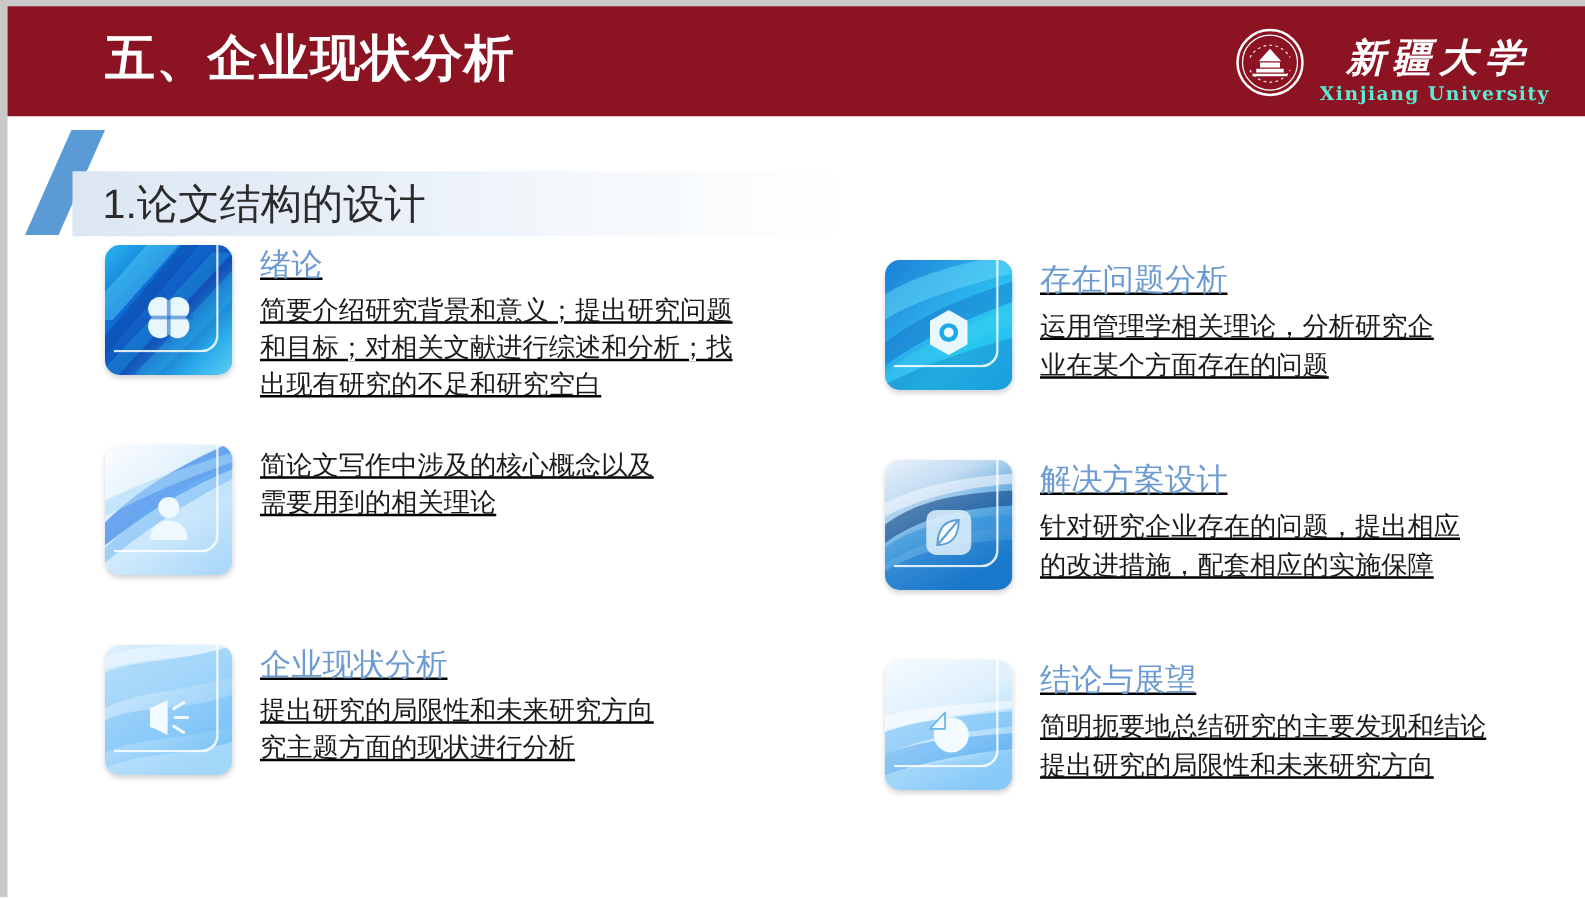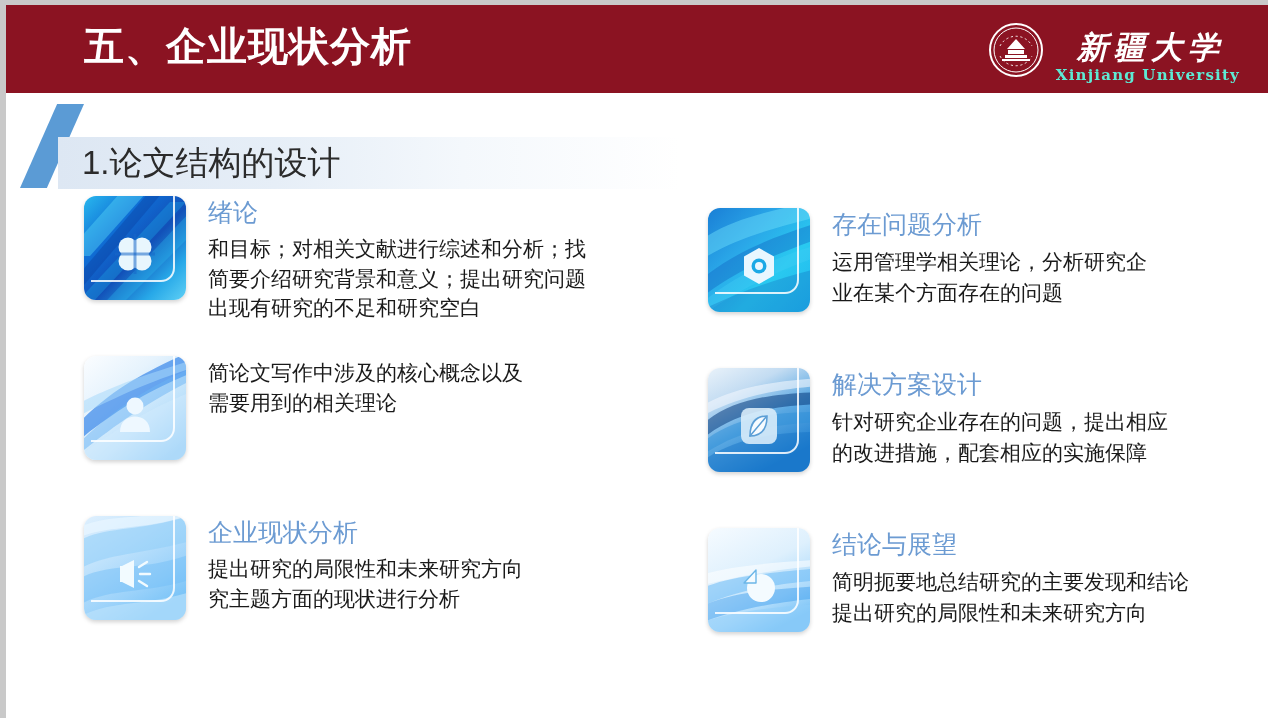--- a/index.html
+++ b/index.html
@@ -178,20 +178,21 @@
     top: 56%;
     transform: translate(-50%, -50%);
     width: 46px;
     height: 46px;
   }
 
   .item-text {
     flex: 1 1 auto;
     padding-top: 2px;
     min-width: 0;
+    text-decoration: underline;
   }
   .item-head {
     font-size: 25px;
     color: #6C9BD2;
     line-height: 1.15;
     margin-bottom: 7px;
     white-space: nowrap;
   }
   .item-desc {
     font-size: 21px;
@@ -266,22 +267,22 @@
             <circle cx="16" cy="30" r="9.5" fill="#e8f6fd"></circle>
             <circle cx="30" cy="30" r="9.5" fill="#e8f6fd"></circle>
             <rect x="21.5" y="3" width="3" height="40" fill="#1768c8" opacity="0.55"></rect>
             <rect x="3" y="21.5" width="40" height="3" fill="#1768c8" opacity="0.55"></rect>
           </svg>
         </div>
       </div>
       <div class="item-text">
         <div class="item-head">绪论</div>
         <div class="item-desc">
+          <div>简要介绍研究背景和意义；提出研究问题</div>
           <div>和目标；对相关文献进行综述和分析；找</div>
-          <div>简要介绍研究背景和意义；提出研究问题</div>
           <div>出现有研究的不足和研究空白</div>
         </div>
       </div>
     </div>
 
     <div class="item">
       <div class="item-tile">
         <div class="tile-bg">
           <svg viewBox="0 0 102 104" width="102" height="104" preserveAspectRatio="none">
             <defs>

